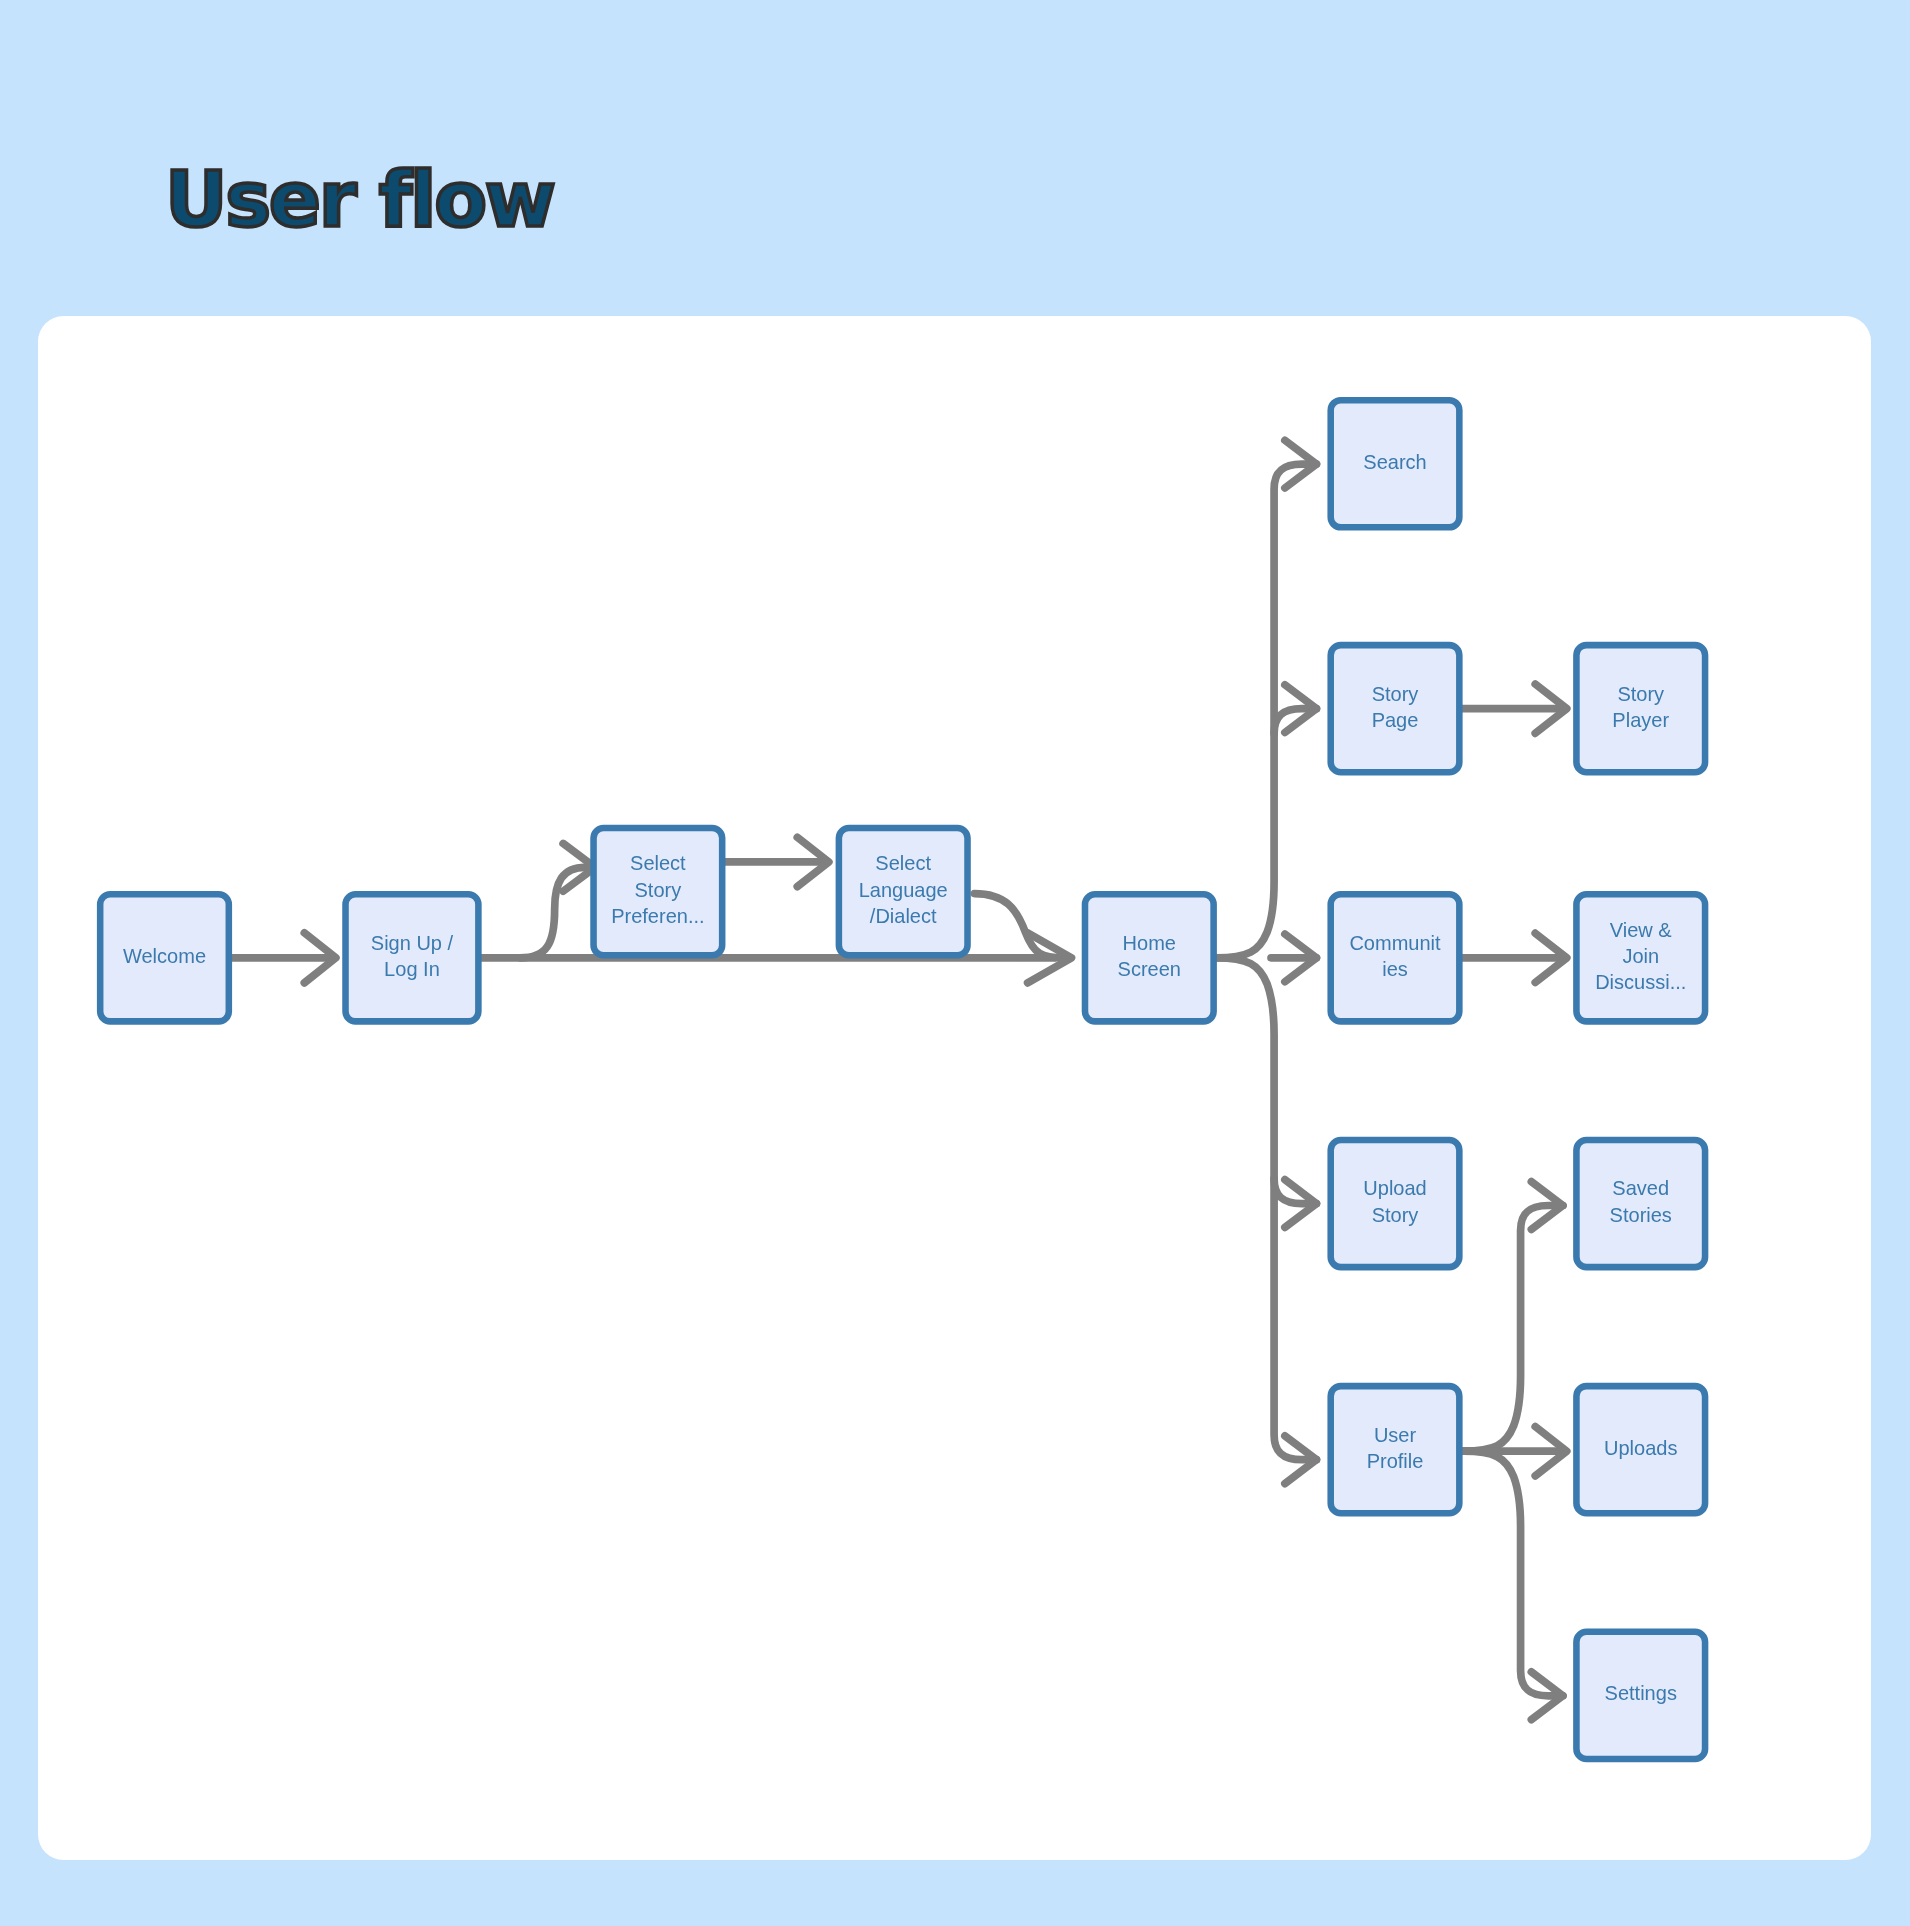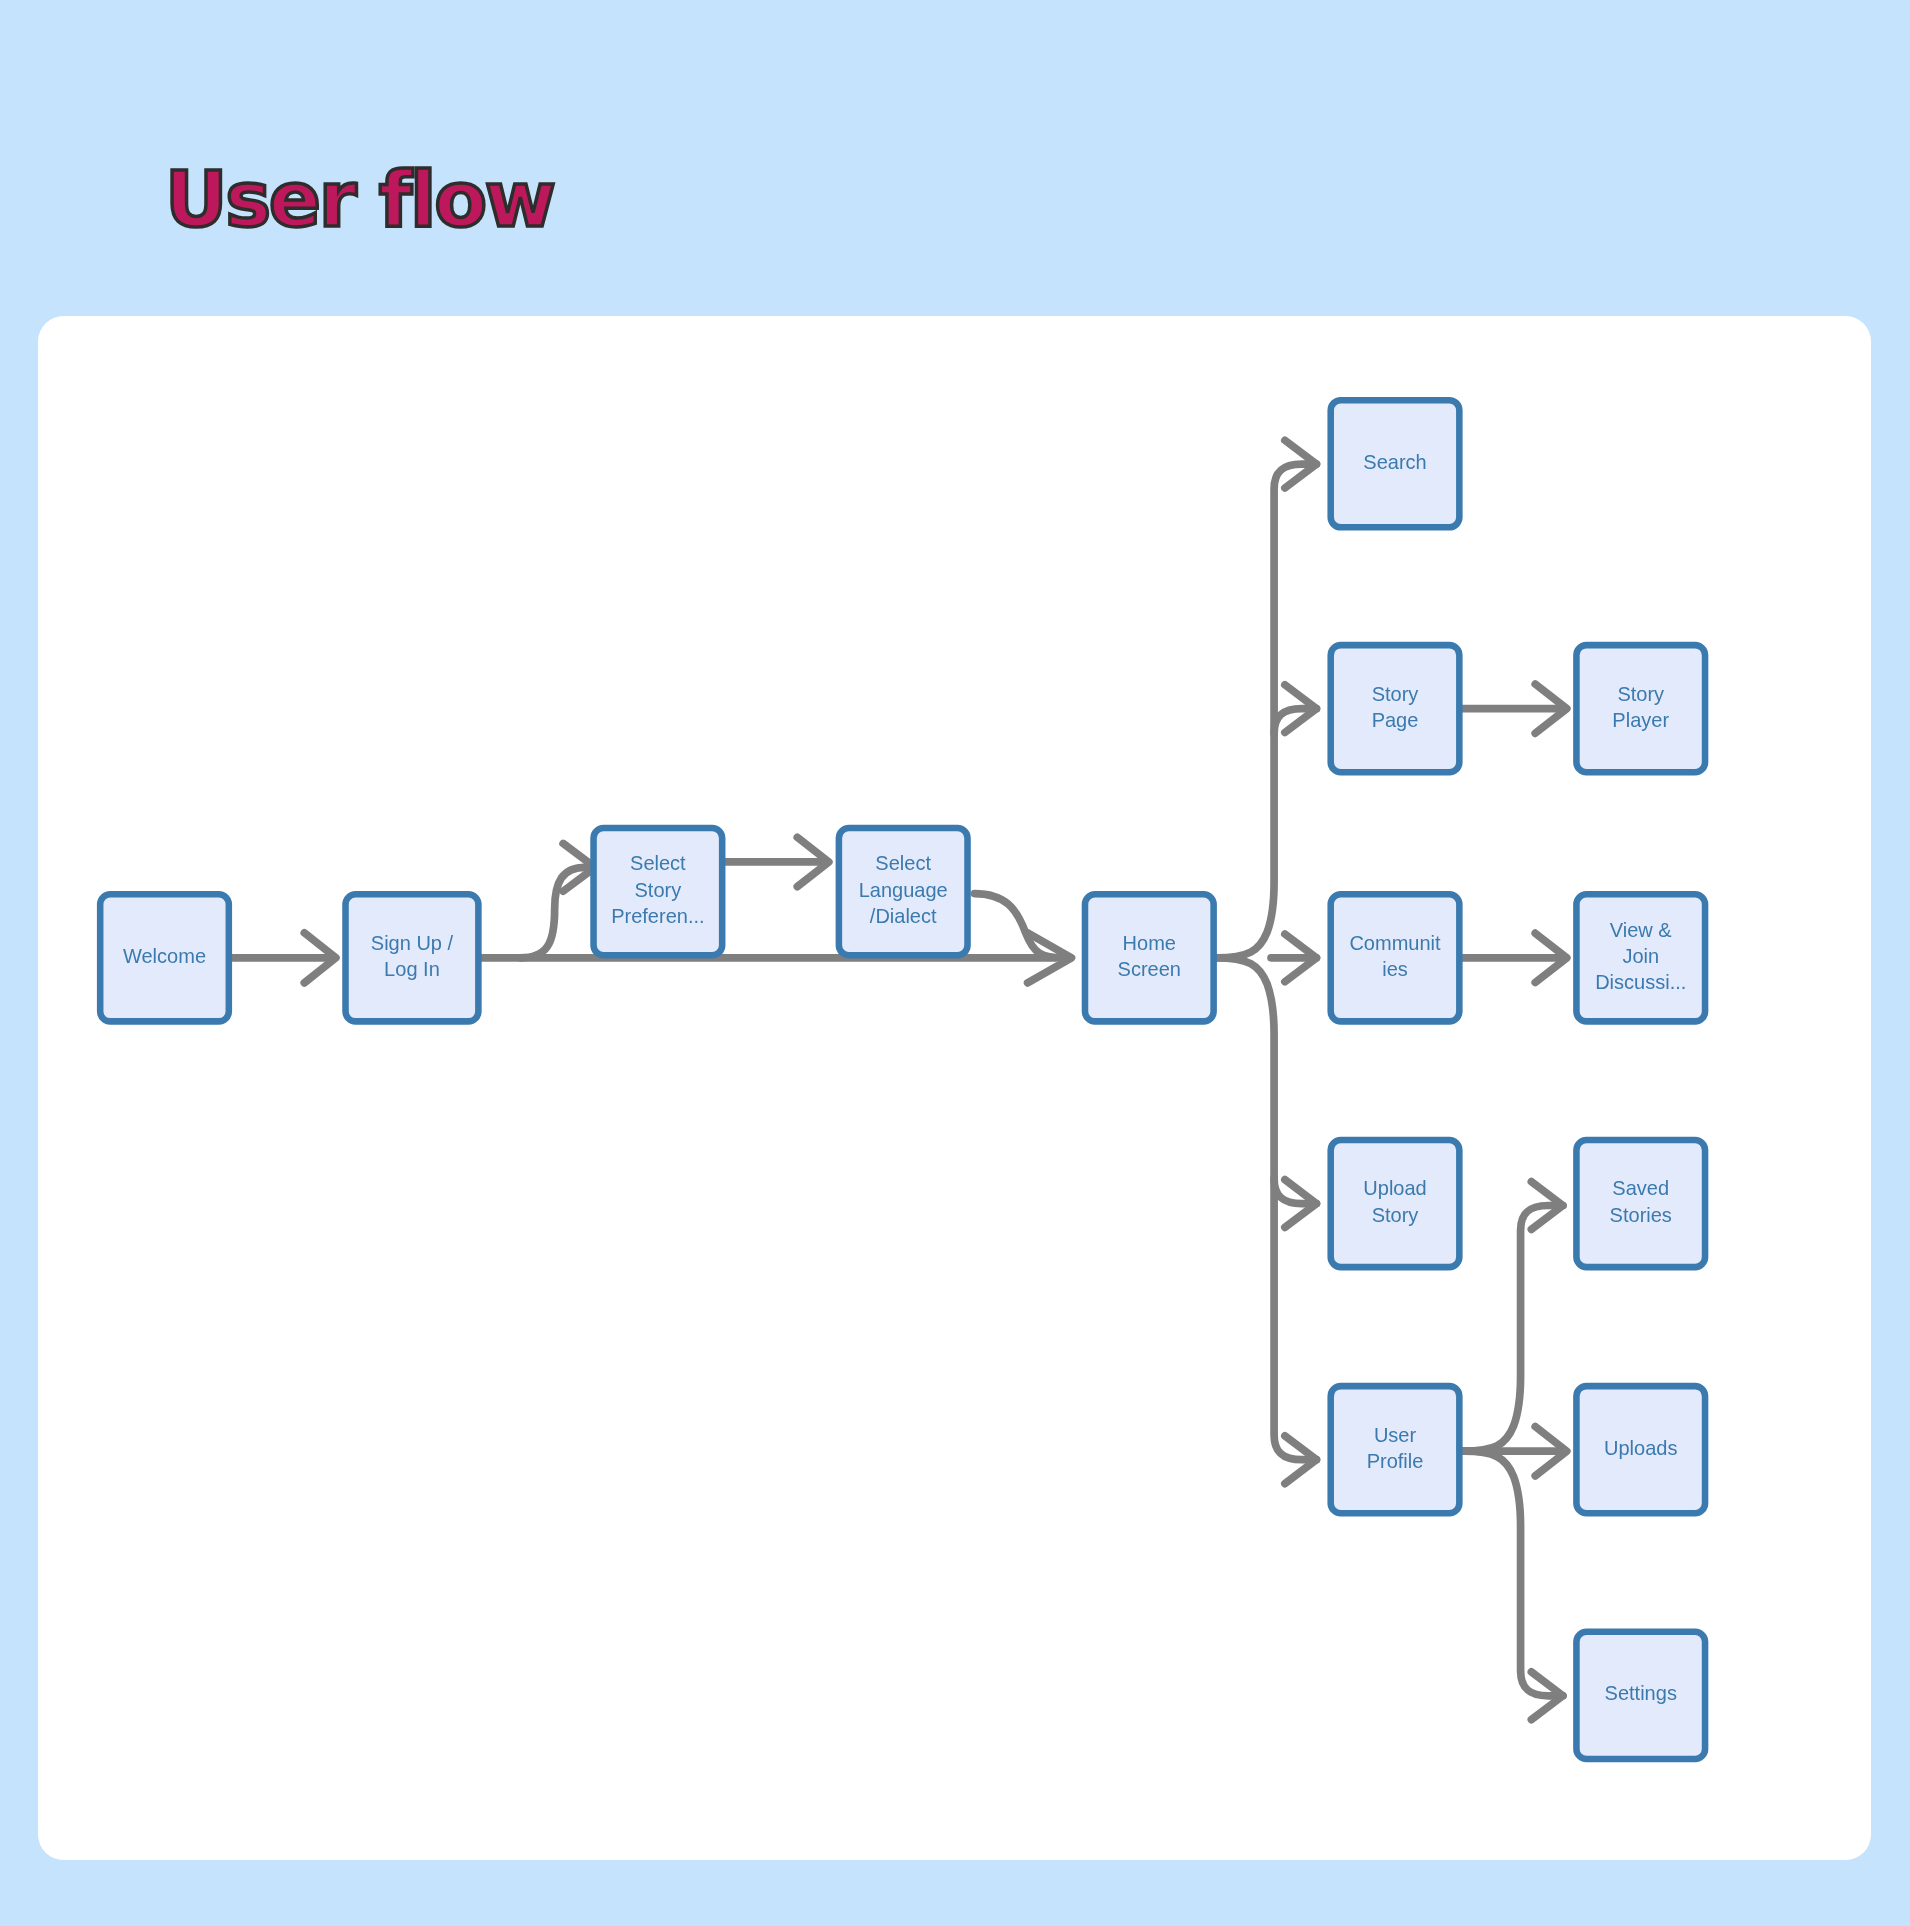--- a/index.html
+++ b/index.html
@@ -7,21 +7,21 @@
     width:1910px;height:1970px;
     background:#c5e3fc;
     font-family:"Liberation Sans", sans-serif;
     overflow:hidden;
   }
   #page{position:relative;width:1910px;height:1970px;}
   #page-title{
     position:absolute;left:165px;top:161px;
     font-size:77px;line-height:1;
     font-weight:800;letter-spacing:-2.3px;
-    color:#be185d;
+    color:#0c4a6e;
     font-family:"DejaVu Sans", sans-serif;
     -webkit-text-stroke:3.5px #2e2d2c;
   }
   #canvas-card{
     position:absolute;left:38px;top:316px;
     width:1833px;height:1544px;
     background:#ffffff;border-radius:25.4px;
   }
   #flow-svg{position:absolute;left:0;top:0;width:1910px;height:1970px;}
   .node-label{

